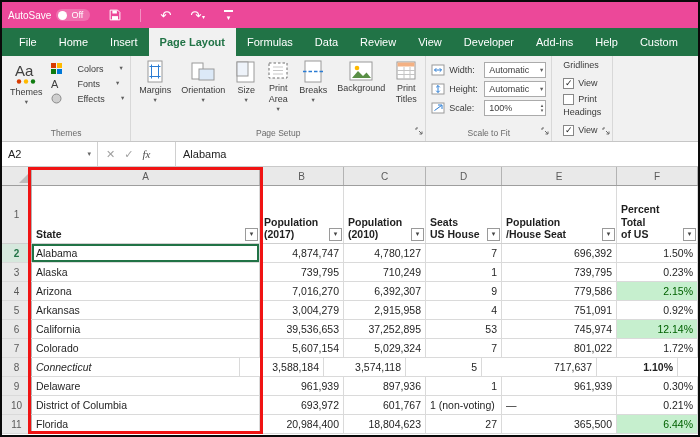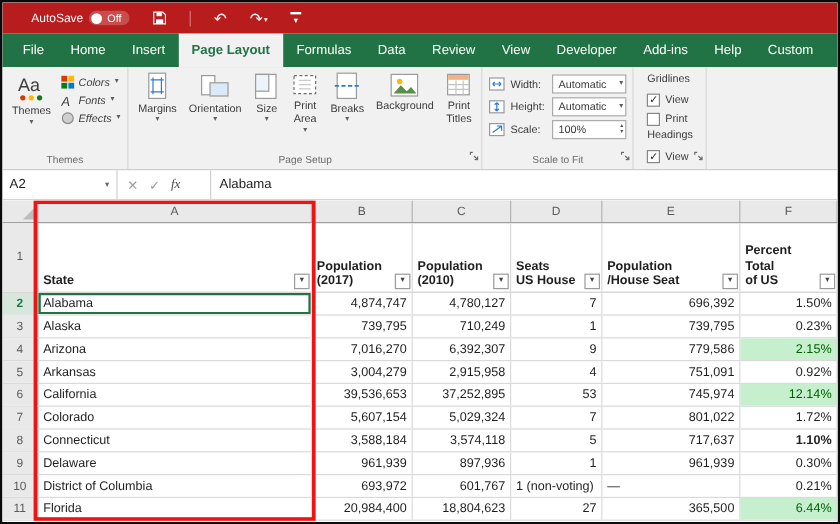--- a/index.html
+++ b/index.html
@@ -1,20 +1,20 @@
 <!DOCTYPE html>
 <html><head>
 <meta charset="utf-8">
 <style>
 *{margin:0;padding:0;box-sizing:border-box;}
 body{font-family:"Liberation Sans","DejaVu Sans",sans-serif;background:#d8d8d8;}
 .window{width:700px;height:437px;border:2px solid #0a0a0a;background:#fff;display:flex;flex-direction:column;overflow:hidden;position:relative;}
 
 
-.titlebar{flex:0 0 26px;background:#b91c1c;display:flex;align-items:center;gap:19px;padding:0 24px;color:#fff;}
+.titlebar{flex:0 0 26px;background:#ec4899;display:flex;align-items:center;gap:19px;padding:0 6px;color:#fff;}
 .autosave{display:flex;align-items:center;gap:5px;font-size:10px;cursor:pointer;}
 .as-pill{display:flex;align-items:center;gap:4px;background:rgba(255,255,255,.22);border-radius:8px;padding:1px 7px 1px 2px;font-size:9px;}
 .as-dot{width:9px;height:9px;border-radius:50%;background:#fff;display:inline-block;}
 .qat-btn{color:#fff;font-size:13px;line-height:1;display:flex;align-items:flex-end;gap:1px;cursor:pointer;}
 .qat-sep{width:1px;height:13px;background:rgba(255,255,255,.4);}
 .tiny-caret{font-size:6px;line-height:1;padding-bottom:2px;}
 .qat-custom{display:flex;flex-direction:column;align-items:center;font-size:7px;line-height:1;cursor:pointer;}
 .qat-custom::before{content:"";width:9px;height:2px;background:#fff;margin-bottom:2px;}
 
 
@@ -26,21 +26,21 @@
 .ribbon{flex:0 0 86px;background:#f1f1f1;display:flex;border-bottom:1px solid #c6c6c6;overflow:hidden;}
 .group{position:relative;display:flex;flex-direction:column;border-right:1px solid #d8d8d8;padding:1px 3px 0;}
 .group-body{flex:1;display:flex;}
 .group-label{height:15px;line-height:15px;font-size:8.5px;color:#6a6a6a;text-align:center;}
 .dlg{position:absolute;right:2px;bottom:3px;line-height:1;cursor:pointer;}
 .big-btn{display:flex;flex-direction:column;align-items:center;padding:3px 5px 0;font-size:9px;color:#3b3b3b;cursor:pointer;gap:1px;}
 .big-btn .lbl{text-align:center;line-height:1.2;}
 .caret{font-size:6.5px;color:#5f5f5f;line-height:1;}
 .pre{white-space:pre-line;}
 .theme-stack{display:flex;flex-direction:column;justify-content:flex-start;gap:4px;padding:6px 3px;}
-.small-btn{display:flex;align-items:center;gap:4px;font-size:9px;color:#3b3b3b;cursor:pointer;font-style:italic;}
+.small-btn{display:flex;align-items:center;gap:16px;font-size:9px;color:#3b3b3b;cursor:pointer;}
 .fit-col{display:flex;flex-direction:column;gap:3px;padding:5px 2px 0;}
 .fit-row{display:flex;align-items:center;gap:4px;font-size:9px;color:#3b3b3b;}
 .fit-lbl{width:31px;}
 .fit-input{width:62px;height:16px;border:1px solid #ababab;background:#fff;display:flex;align-items:center;justify-content:space-between;padding:0 2px 0 4px;font-size:9px;cursor:pointer;}
 .spinner{display:flex;flex-direction:column;font-size:5px;color:#555;line-height:1;}
 .so-body{display:flex;padding:3px 0 0;flex-direction:column;}
 .so-col{display:flex;flex-direction:column;padding:0 8px;font-size:9px;color:#3b3b3b;}
 .so-title{height:15px;}
 .chk-row{display:flex;align-items:center;gap:4px;height:16px;cursor:pointer;}
 .chk{width:11px;height:11px;border:1px solid #878787;background:#fff;font-size:9px;line-height:9px;text-align:center;color:#222;flex:0 0 11px;}
@@ -438,21 +438,21 @@
           <div class="rowh">7</div>
           <div class="cell" style="width: 228px;">Colorado</div>
           <div class="cell num" style="width: 84px;">5,607,154</div>
           <div class="cell num" style="width: 82px;">5,029,324</div>
           <div class="cell num" style="width: 76px;">7</div>
           <div class="cell num" style="width: 115px;">801,022</div>
           <div class="cell num" style="width: 81px;">1.72%</div>
         </div>
         <div class="row">
           <div class="rowh">8</div>
-          <div class="cell" style="width: 228px;">Connecticut</div>
+          <div class="cell" style="width: 208px; font-style: italic;">Connecticut</div>
           <div class="cell num" style="width: 84px;">3,588,184</div>
           <div class="cell num" style="width: 82px;">3,574,118</div>
           <div class="cell num" style="width: 76px;">5</div>
           <div class="cell num" style="width: 115px;">717,637</div>
           <div class="cell num" style="width: 81px; font-weight: bold;">1.10%</div>
         </div>
         <div class="row">
           <div class="rowh">9</div>
           <div class="cell" style="width: 228px;">Delaware</div>
           <div class="cell num" style="width: 84px;">961,939</div>

